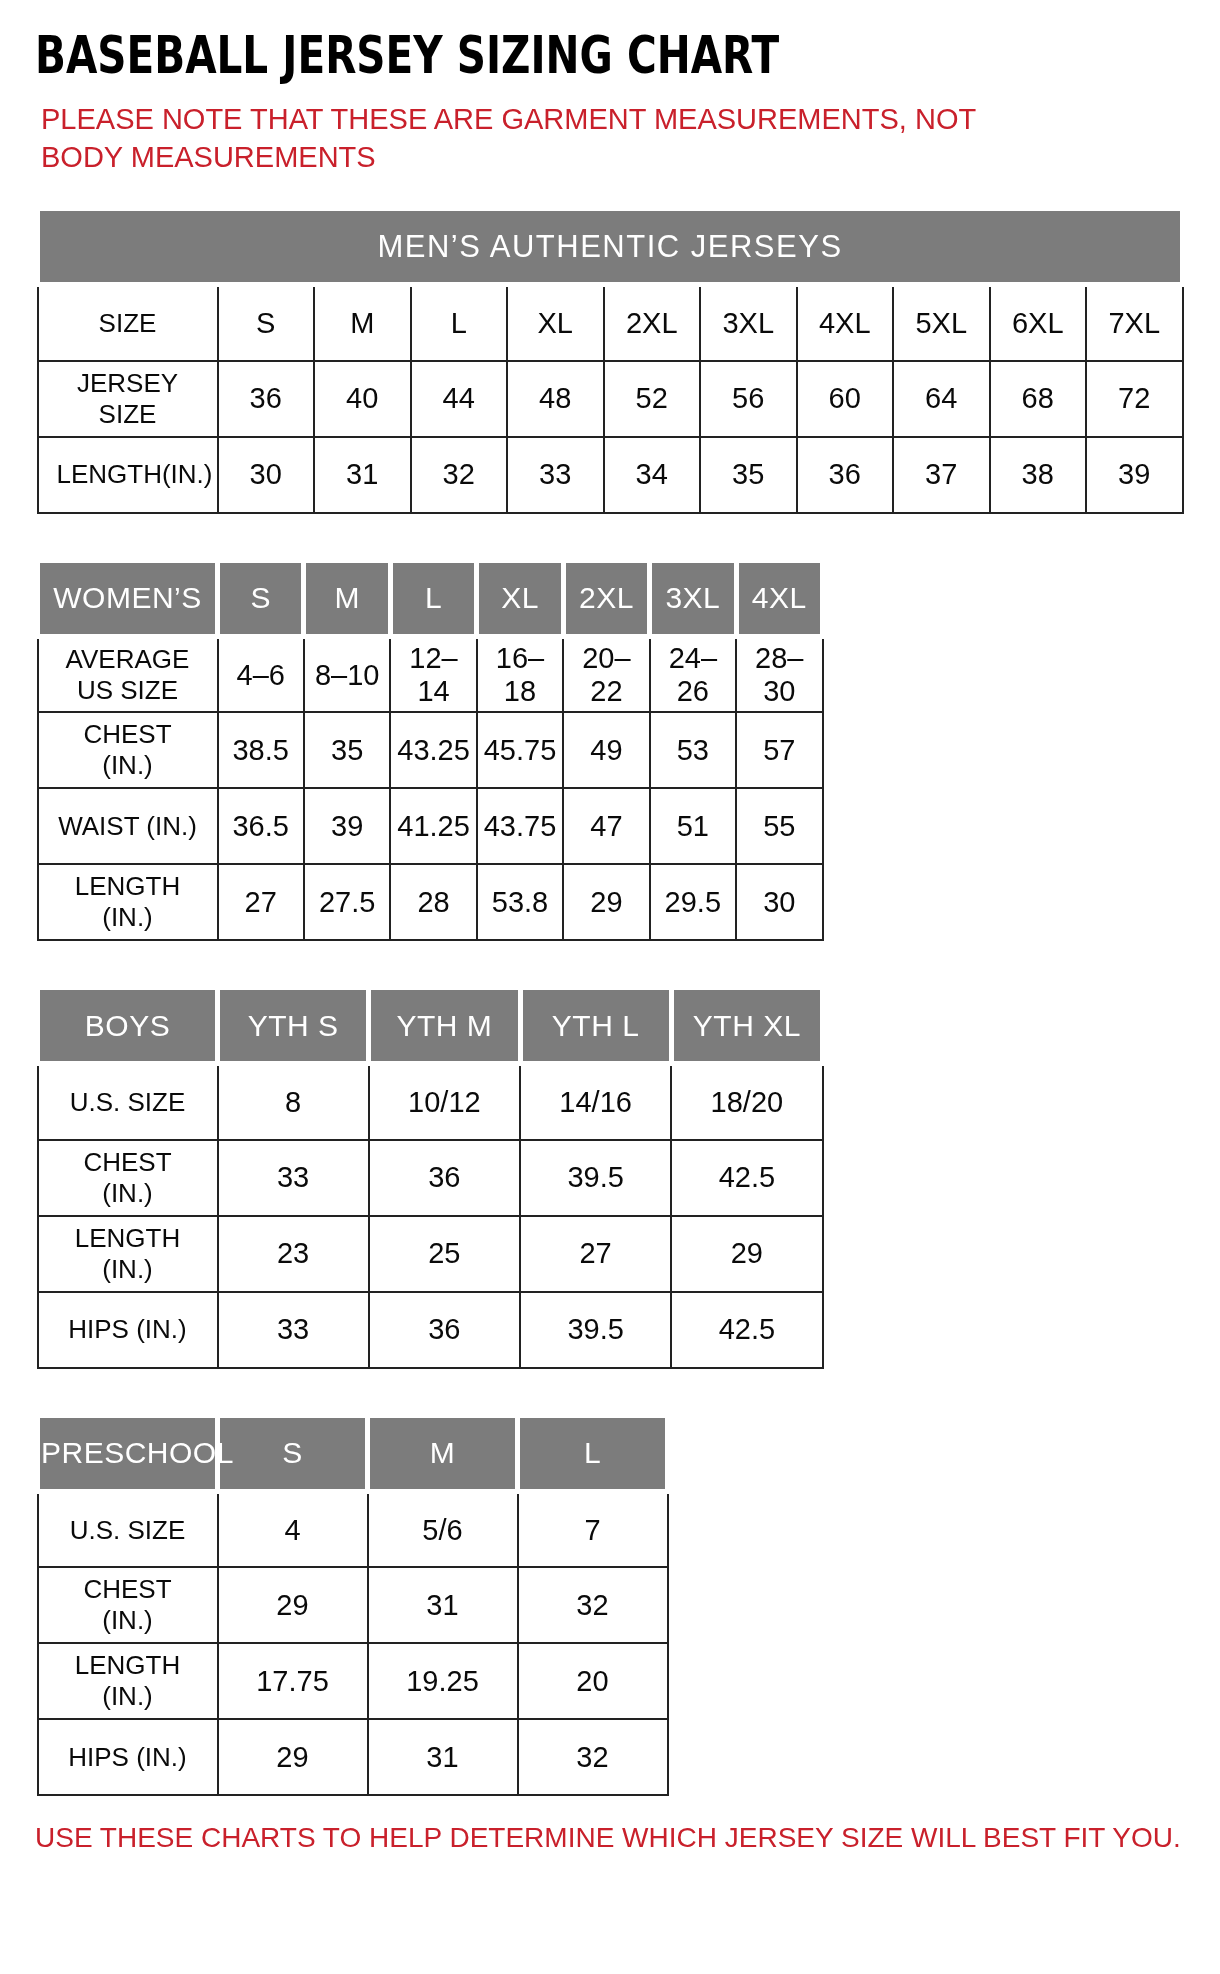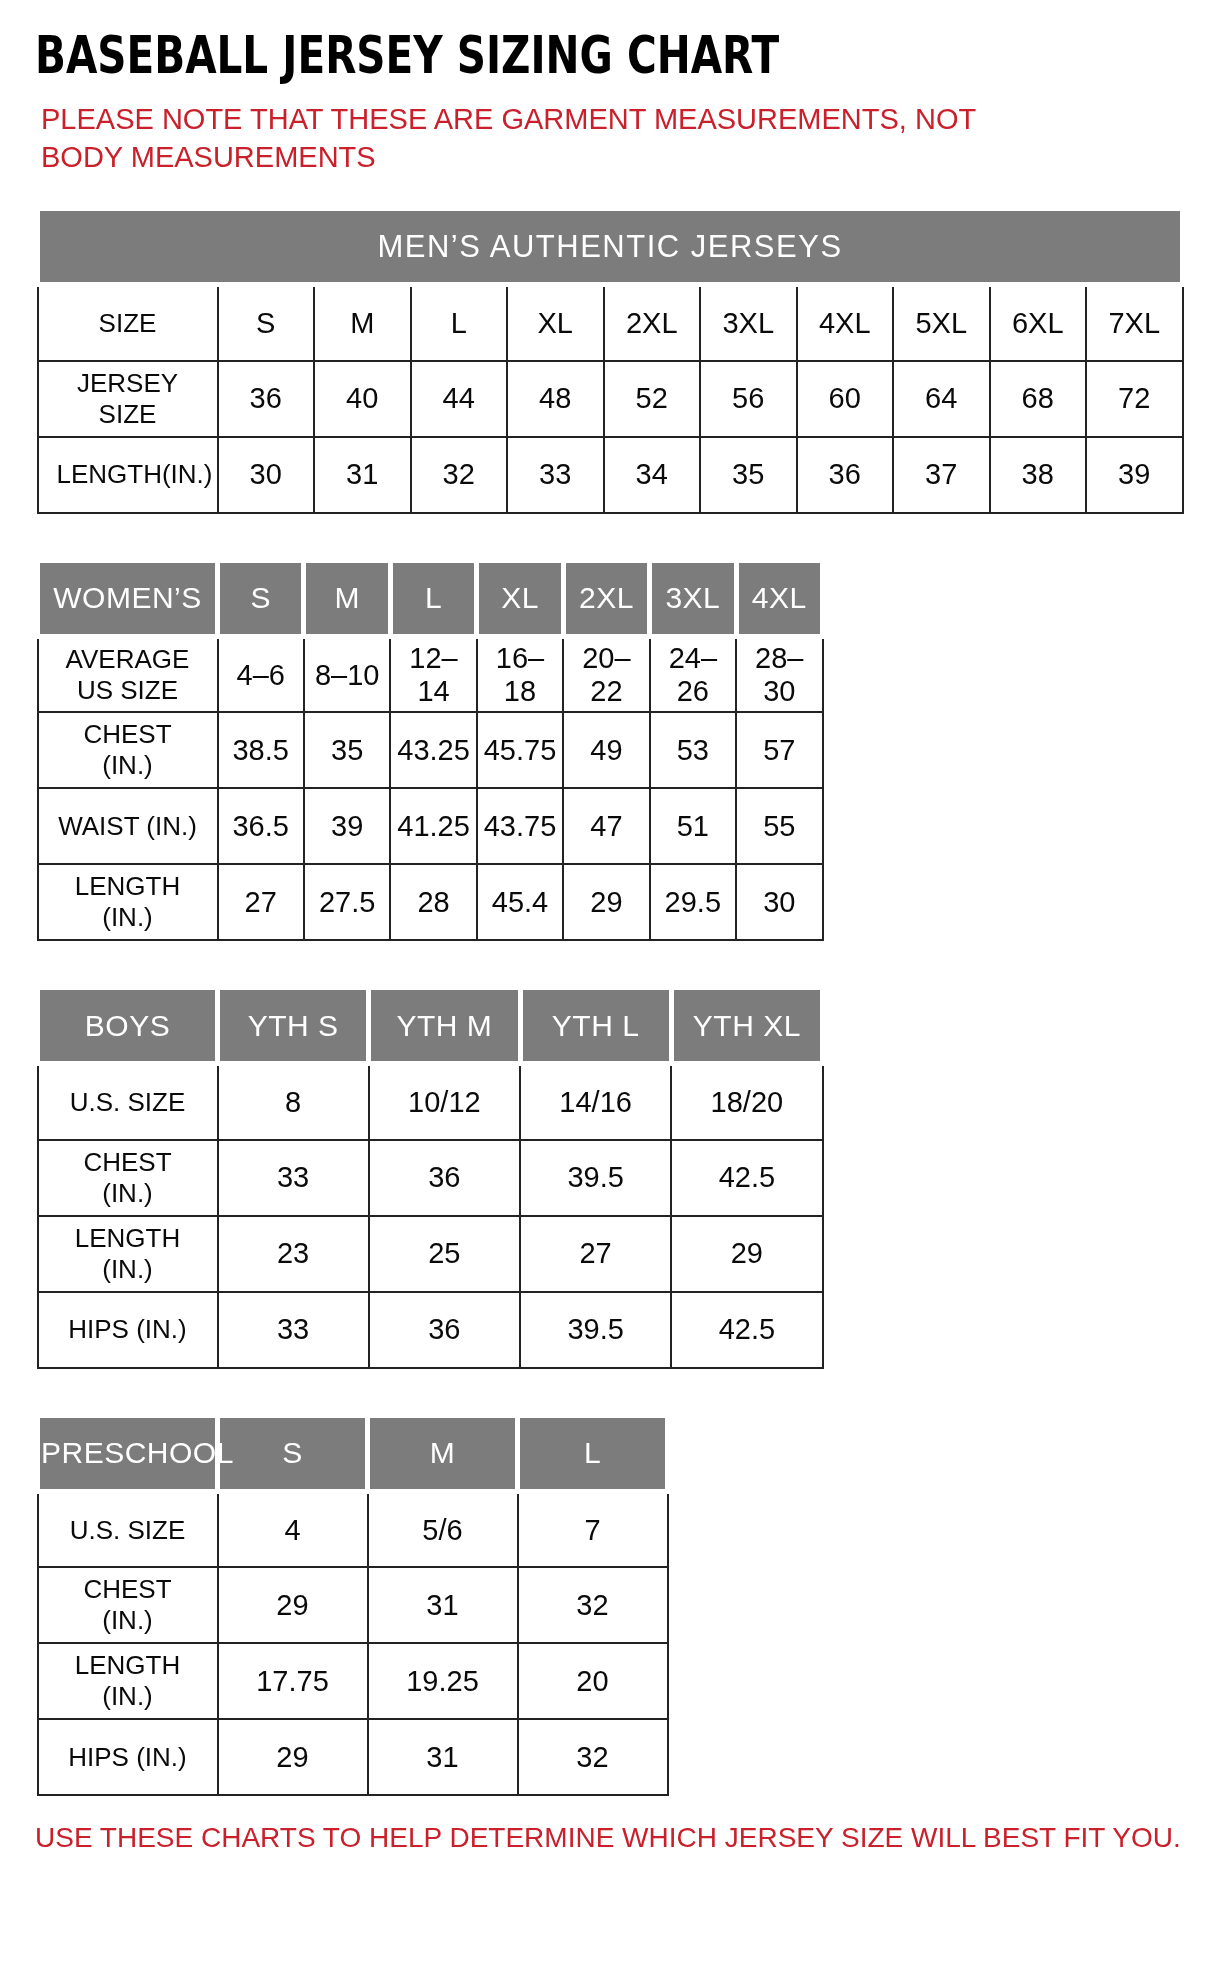--- a/index.html
+++ b/index.html
@@ -209,21 +209,21 @@
           <td class="val">43.75</td>
           <td class="val">47</td>
           <td class="val">51</td>
           <td class="val">55</td>
         </tr>
         <tr>
           <td class="rowlabel">LENGTH (IN.)</td>
           <td class="val">27</td>
           <td class="val">27.5</td>
           <td class="val">28</td>
-          <td class="val">45.4</td>
+          <td class="val">53.8</td>
           <td class="val">29</td>
           <td class="val">29.5</td>
           <td class="val">30</td>
         </tr>
       </tbody>
     </table>
   <table class="sizing-table boys">
       <colgroup>
         <col class="label-col">
         <col>

